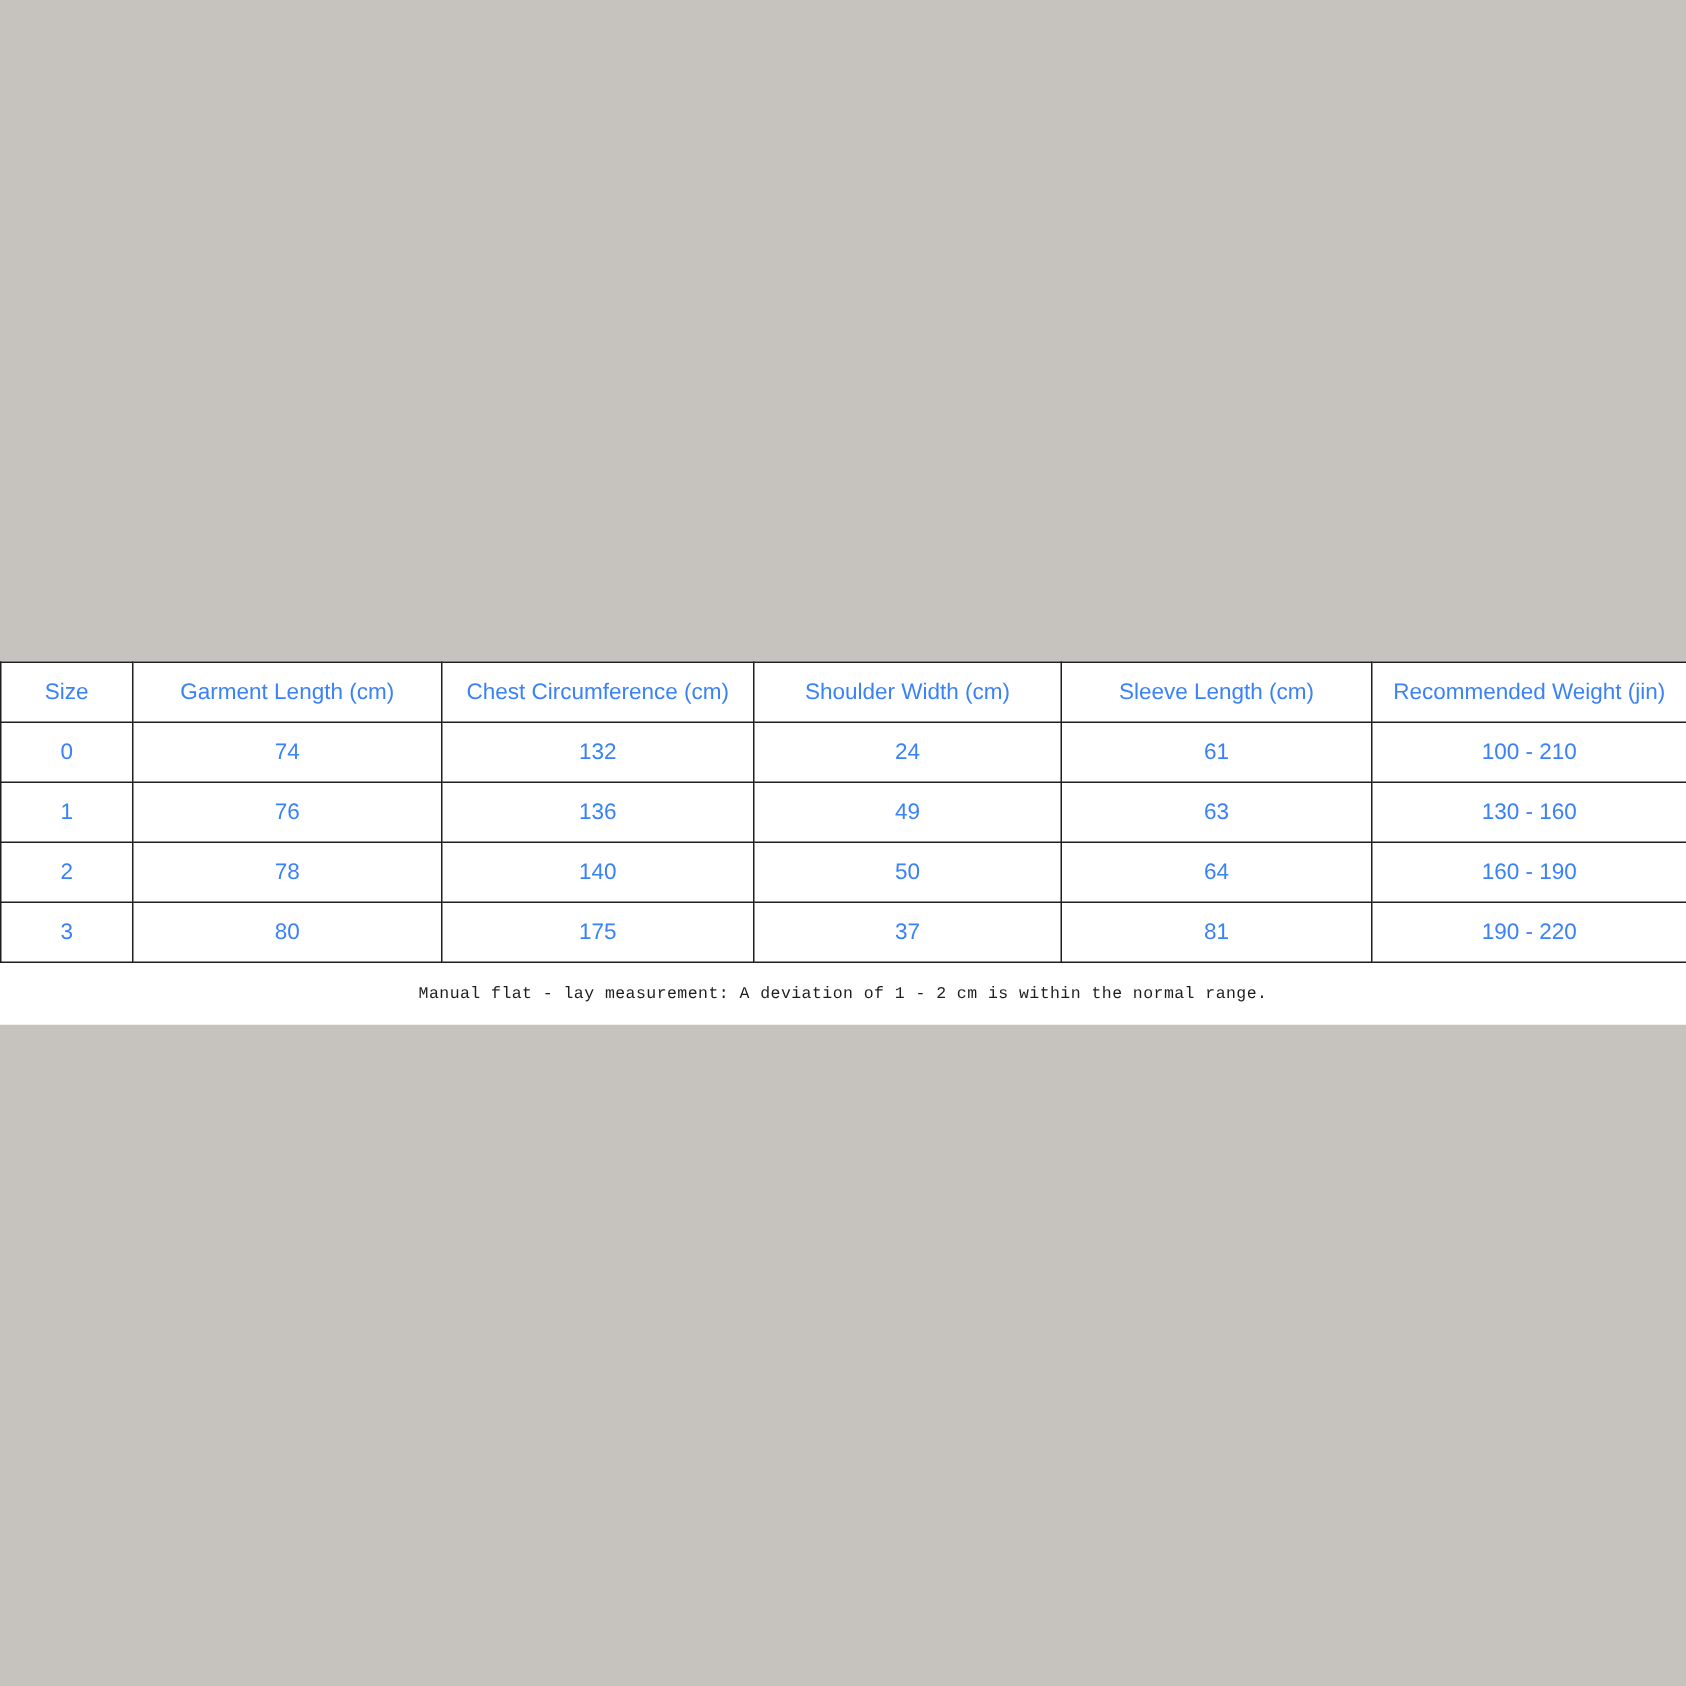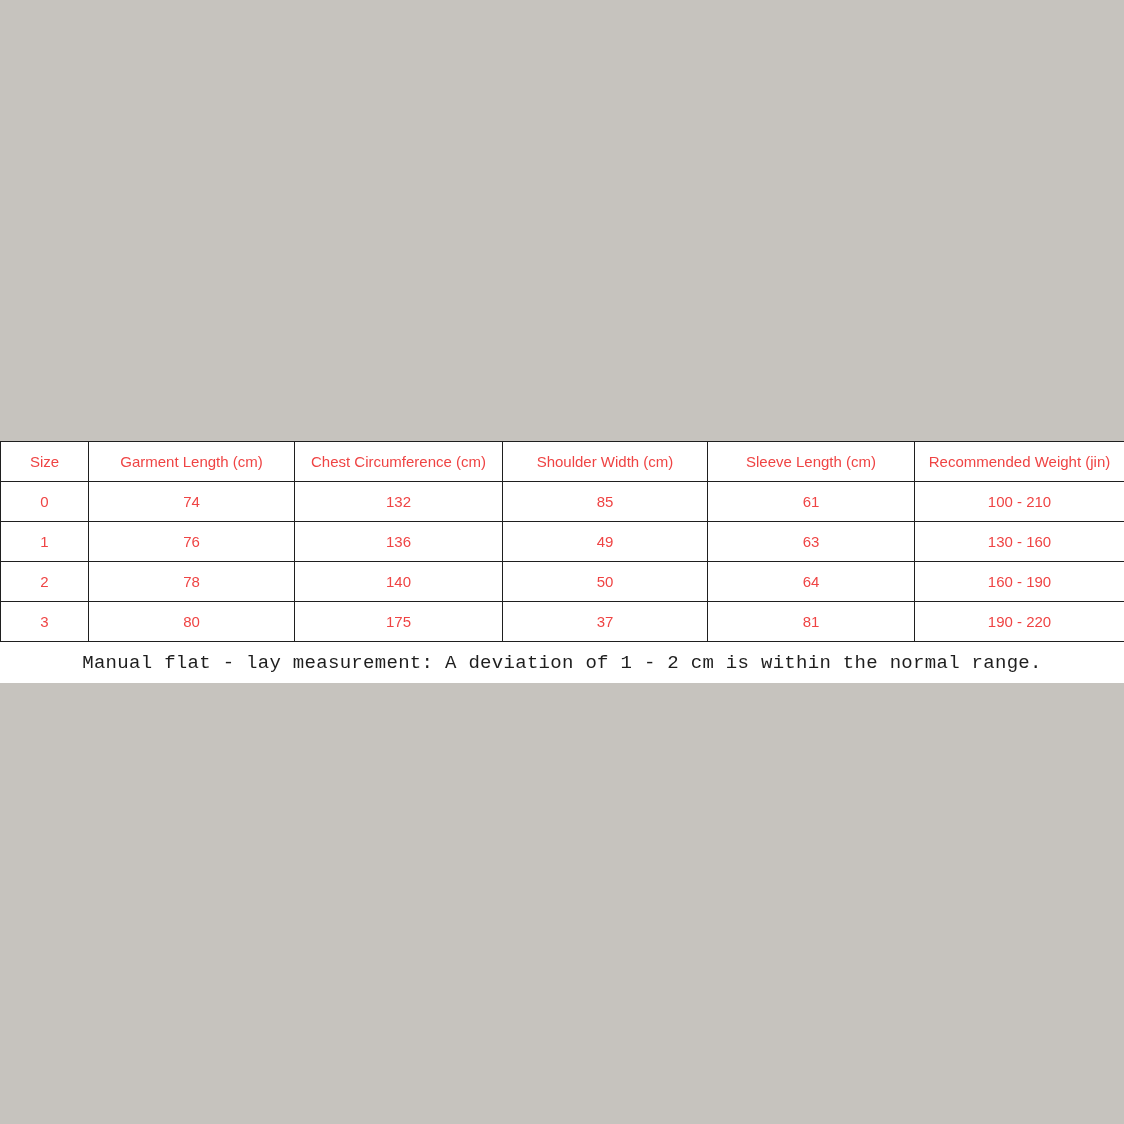--- a/index.html
+++ b/index.html
@@ -33,37 +33,37 @@
   }
   table.size-chart th,
   table.size-chart td {
     border: 1px solid #1f1f1f;
     height: 39px;
     padding: 0;
     text-align: center;
     vertical-align: middle;
     font-size: 15px;
     font-weight: 400;
-    color: #ef4444;
+    color: #3b82f6;
     white-space: nowrap;
     overflow: hidden;
   }
   .col-size   { width: 88px; }
   .col-garment{ width: 206px; }
   .col-chest  { width: 208px; }
   .col-shoulder { width: 205px; }
   .col-sleeve { width: 207px; }
   .col-weight { width: 210px; }
   .note-bar {
     height: 41px;
     display: flex;
     align-items: center;
     justify-content: center;
     font-family: "Liberation Mono", "DejaVu Sans Mono", monospace;
-    font-size: 19px;
+    font-size: 11px;
     letter-spacing: 0.3px;
     color: #1e1e1e;
     background: #ffffff;
   }
 </style>
 </head>
 <body style="background: rgb(198, 195, 190);">
 
 <div class="page">
   <div class="sheet">
@@ -84,21 +84,21 @@
           <th>Shoulder Width (cm)</th>
           <th>Sleeve Length (cm)</th>
           <th>Recommended Weight (jin)</th>
         </tr>
       </thead>
       <tbody>
         <tr>
           <td>0</td>
           <td>74</td>
           <td>132</td>
-          <td>85</td>
+          <td>24</td>
           <td>61</td>
           <td>100 - 210</td>
         </tr>
         <tr>
           <td>1</td>
           <td>76</td>
           <td>136</td>
           <td>49</td>
           <td>63</td>
           <td>130 - 160</td>

